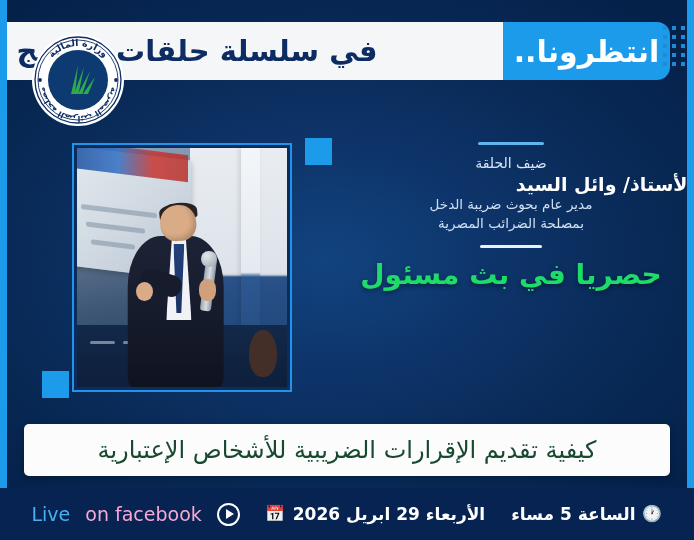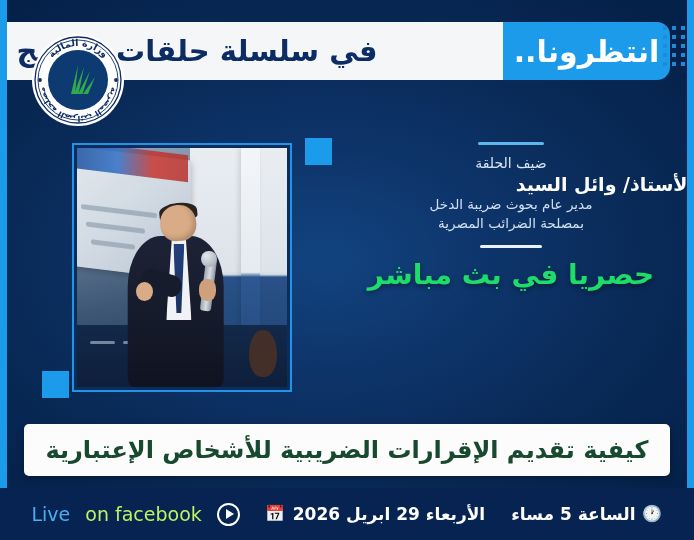--- a/index.html
+++ b/index.html
@@ -248,21 +248,21 @@
 
   
   .topic {
     position:absolute; left:24px; right:24px; top:424px;
     height:52px; background:#fcfcfc; border-radius:5px;
     display:flex; align-items:center; justify-content:center;
     z-index:6;
     box-shadow:0 2px 7px rgba(0,0,0,.28);
   }
   .topic-text {
-    color:#17492f; font-size:24px; font-weight:bold; direction:rtl;
+    color:#17492f; font-size:24px; font-weight:normal; direction:rtl;
     white-space:nowrap;
   }
 
   
   .bottom {
     position:absolute; left:0; right:0; bottom:0; height:52px;
     background:#062351;
     display:flex; flex-direction:row; align-items:center;
     justify-content:center; gap:26px;
     z-index:6; direction:rtl;
@@ -271,21 +271,21 @@
     display:flex; align-items:center; gap:7px;
     color:#ffffff; font-size:17px; font-weight:bold;
     white-space:nowrap;
   }
   .bottom-item .ic { font-size:16px; line-height:1; opacity:.95; }
   .fb {
     display:flex; align-items:center; gap:15px; direction:ltr;
     font-size:19px;
   }
   .fb .live { color:#4aaff0; }
-  .fb .onfb { color:#bef264; }
+  .fb .onfb { color:#f9a8d4; }
   .play-circle {
     width:23px; height:23px; border:2px solid #ffffff; border-radius:50%;
     display:flex; align-items:center; justify-content:center;
   }
   .play-circle .tri {
     width:0; height:0;
     border-left:8px solid #ffffff;
     border-top:5px solid transparent;
     border-bottom:5px solid transparent;
     margin-left:3px;
@@ -381,21 +381,21 @@
   <div class="sq top-right"></div>
   <div class="sq bottom-left"></div>
 
   <div class="content">
     <div class="divider"></div>
     <div class="guest-label">ضيف الحلقة</div>
     <div class="guest-name">الأستاذ/ وائل السيد</div>
     <div class="guest-role1">مدير عام بحوث ضريبة الدخل</div>
     <div class="guest-role2">بمصلحة الضرائب المصرية</div>
     <div class="divider bright"></div>
-    <div class="exclusive">حصريا في بث مباشر</div>
+    <div class="exclusive">حصريا في بث مسئول</div>
   </div>
 
   <div class="topic">
     <span class="topic-text">كيفية تقديم الإقرارات الضريبية للأشخاص الإعتبارية</span>
   </div>
 
   <div class="bottom">
     <div class="bottom-item">
       <span class="ic">🕐</span>
       <span>الساعة 5 مساء</span>

